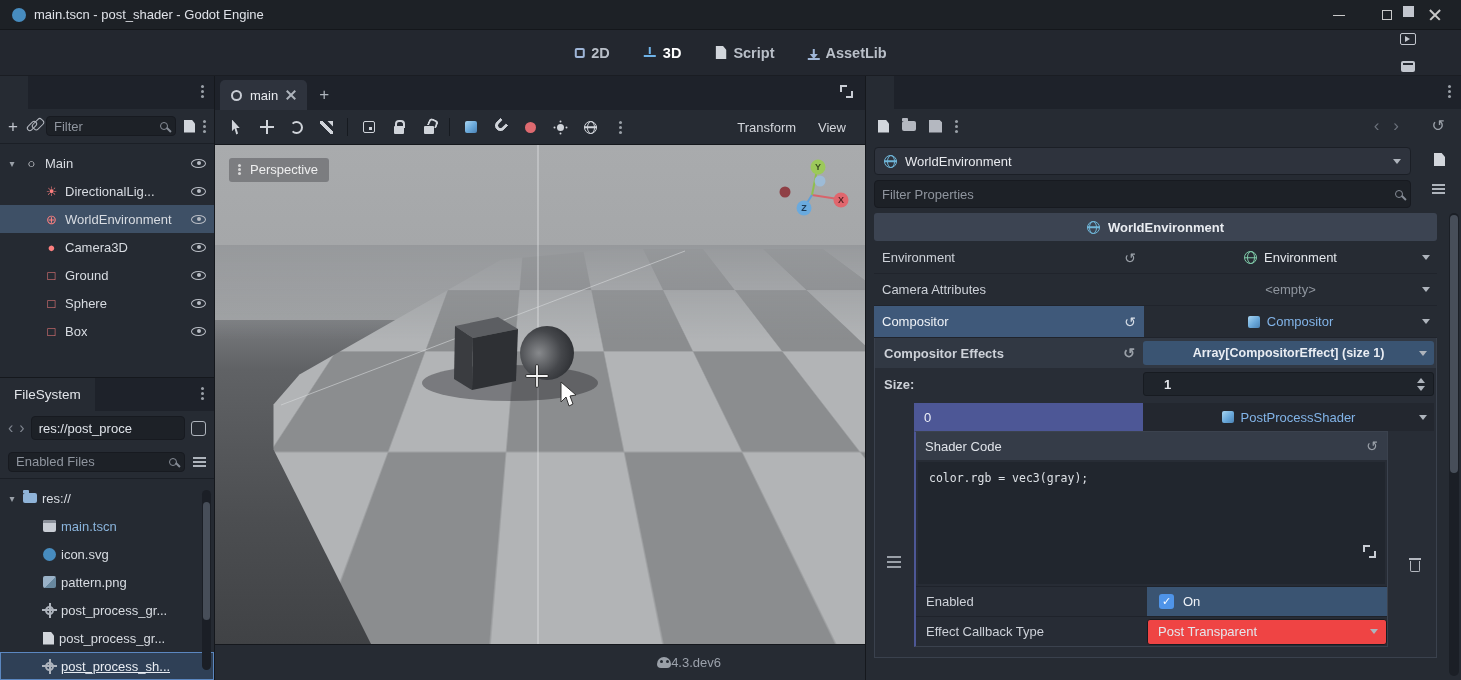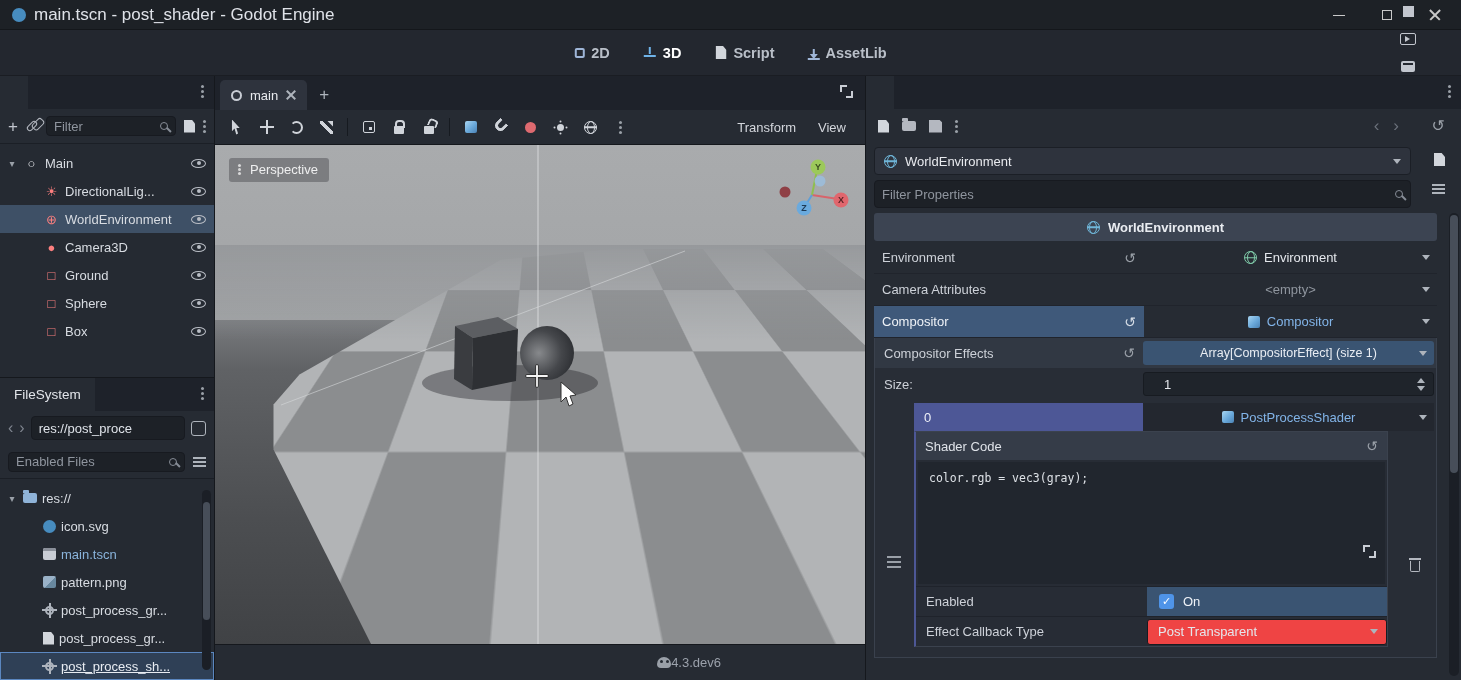--- a/index.html
+++ b/index.html
@@ -38,21 +38,21 @@
   .cross::before { transform:rotate(45deg);} .cross::after { transform:rotate(-45deg);}
   .spin { display:flex;flex-direction:column;gap:3px;margin-left:auto; }
   .spin i { width:0;height:0;border-left:4px solid transparent;border-right:4px solid transparent; }
   .spin .up { border-bottom:5px solid #aeb4bc; } .spin .down { border-top:5px solid #aeb4bc; }
   .checkbox { width:15px;height:15px;border-radius:3px;background:#4f94e8;color:#fff;font-size:11px;display:flex;align-items:center;justify-content:center; flex:none;}
   .checkbox::after { content:'\2713'; }
 
   
   .titlebar { height:30px; background:#1d2126; display:flex; align-items:center; padding:0 12px; color:#dfe2e8; gap:8px; border-bottom:1px solid #14171b; }
   .app-icon { width:14px;height:14px;border-radius:50%;background:#478cbf; flex:none;}
-  .title-text { font-size:17px;text-align:center; }
+  .title-text { font-size:13px;text-align:center; }
   .win-btns { margin-left:auto; display:flex; gap:36px; align-items:center; padding-right:8px; }
   .wb { width:12px; height:12px; position:relative; }
   .wb-min::after { content:''; position:absolute; left:0; right:0; top:6px; height:1.5px; background:#c9c9c9; }
   .wb-max::after { content:''; position:absolute; inset:1px; border:1.5px solid #c9c9c9; }
   .wb-close::before,.wb-close::after { content:''; position:absolute; left:-1px; top:5px; width:14px; height:1.5px; background:#c9c9c9; }
   .wb-close::before { transform:rotate(45deg);} .wb-close::after { transform:rotate(-45deg);}
 
   
   .menubar { height:46px; background:#23272f; display:flex; align-items:center; border-bottom:1px solid #1a1d23; position:relative; }
   .menus { display:flex; gap:2px; padding-left:12px; }
@@ -185,21 +185,21 @@
   .category { height:28px; background:#3c4452; border-radius:3px; display:flex; align-items:center; justify-content:center; gap:8px; color:#e9ecf1; font-weight:bold; margin-bottom:1px; }
   .prow { display:flex; align-items:stretch; height:32px; border-bottom:1px solid #20242c; }
   .plabel { flex:1; display:flex; align-items:center; padding-left:8px; color:#cdd1d8; gap:6px; }
   .plabel .revert { margin-left:auto; margin-right:8px; }
   .pval { width:293px; display:flex; align-items:center; justify-content:center; gap:7px; position:relative; color:#e4e7ec; }
   .pval .chev { position:absolute; right:7px; top:50%; margin-top:-3px; }
   .dim { color:#8f959e; }
   .blue { color:#82b4e8; }
   .hl-label { background:#3f597a; color:#eef2f7; }
   .expanded { border:1px solid #3a414d; border-top:none; background:#282d36; padding-bottom:10px; }
-  .erow { display:flex; align-items:center; height:32px; }
+  .erow { display:flex; align-items:center; height:32px;font-weight:bold; }
   .erow.head { background:#313843; height:30px; }
   .elabel { flex:1; display:flex; align-items:center; padding-left:9px; color:#cdd1d8; gap:6px; }
   .elabel .revert { margin-left:auto; margin-right:8px; }
   .eval { width:293px; display:flex; align-items:center; padding-right:2px; }
   .btn-array { width:100%; height:24px; background:#3a5472; border-radius:3px; display:flex; align-items:center; justify-content:center; color:#e9edf3; font-size:12.5px; position:relative; }
   .btn-array .chev { position:absolute; right:7px; }
   .spinbox { width:100%; height:24px; background:#1f242b; border:1px solid #171b21; border-radius:3px; display:flex; align-items:center; padding:0 8px 0 20px; color:#e4e7ec; }
   .array-wrap { margin:3px 2px 0 39px; position:relative; }
   .item-row { display:flex; height:28px; }
   .item-idx { flex:1; background:#4d5796; color:#eef0f8; display:flex; align-items:center; padding-left:10px; }
@@ -373,28 +373,28 @@
         <div class="tree fs-tree">
 
             <div class="trow" style="padding-left: 6px;">
               <span class="arrow">▾</span>
               <span class="ficon ic-folder" style="color: rgb(143, 179, 216);"></span>
               <span class="nname">res://</span>
             </div>
 
             <div class="trow" style="padding-left: 26px;">
               <span class="arrow"></span>
+              <span class="ficon ic-scenefile"></span>
+              <span class="nname" style="color: rgb(138, 180, 220);">main.tscn</span>
+            </div>
+
+            <div class="trow" style="padding-left: 26px;">
+              <span class="arrow"></span>
               <span class="ficon ic-godot"></span>
               <span class="nname">icon.svg</span>
-            </div>
-
-            <div class="trow" style="padding-left: 26px;">
-              <span class="arrow"></span>
-              <span class="ficon ic-scenefile"></span>
-              <span class="nname" style="color: rgb(138, 180, 220);">main.tscn</span>
             </div>
 
             <div class="trow" style="padding-left: 26px;">
               <span class="arrow"></span>
               <span class="ficon ic-image"></span>
               <span class="nname">pattern.png</span>
             </div>
 
             <div class="trow" style="padding-left: 26px;">
               <span class="arrow"></span>

